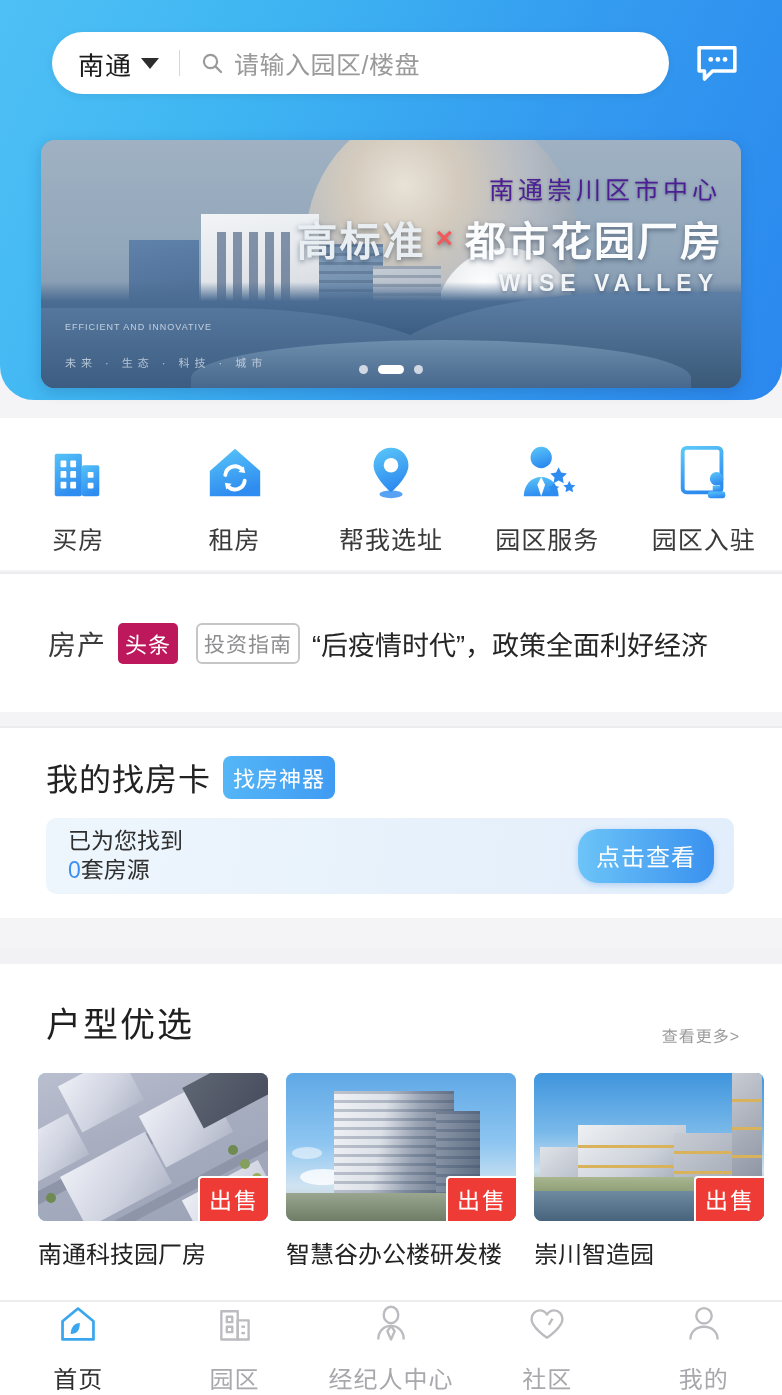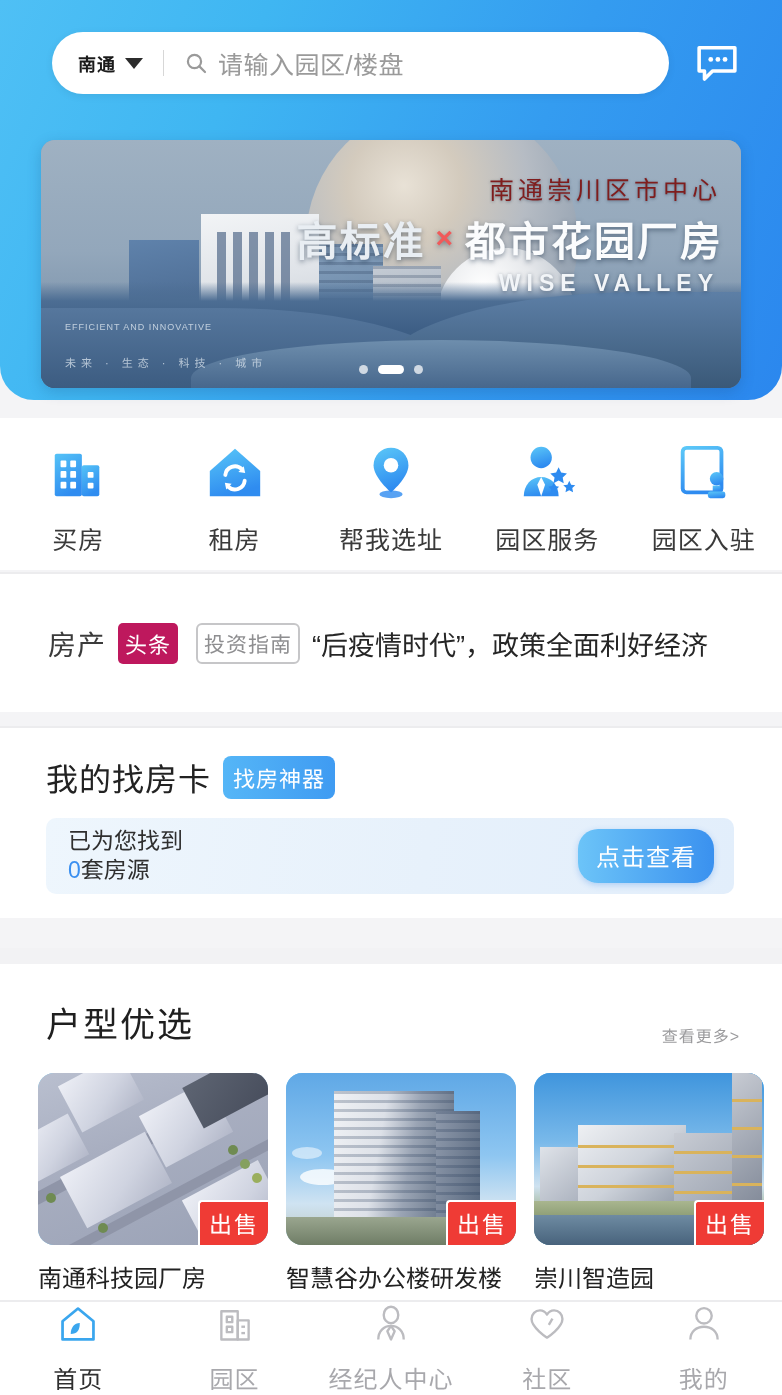--- a/index.html
+++ b/index.html
@@ -36,21 +36,21 @@
     border-radius: 31px;
     display: flex; align-items: center;
     padding: 0 26px;
     box-shadow: 0 2px 8px rgba(0,0,0,.07);
   }
   .city {
     display: flex; align-items: center; gap: 9px;
     flex: 0 0 auto;
   }
   .city-name {
-    font-size: 18px; color: #1b1b1b; font-weight: 700;
+    font-size: 26px; color: #1b1b1b; font-weight: 400;
     letter-spacing: 1px;
   }
   .caret-down {
     width: 0; height: 0;
     border-left: 9px solid transparent;
     border-right: 9px solid transparent;
     border-top: 11px solid #2c2c2c;
   }
   .vdivider {
     width: 1px; height: 26px;
@@ -132,21 +132,21 @@
   }
   .wave-c {
     position: absolute; left: 150px; bottom: 0; width: 500px; height: 48px;
     border-top-left-radius: 300px 46px;
     border-top-right-radius: 300px 46px;
     background: linear-gradient(180deg,#6e8ead 0%, #47678c 100%);
   }
   .banner-txt { position: absolute; right: 18px; text-align: right; }
   .banner-sub {
     top: 30px; right: 20px;
-    font-size: 25px; color: #7f1d1d; letter-spacing: 4px;
+    font-size: 25px; color: #4c1d95; letter-spacing: 4px;
     font-weight: 400;
     text-shadow: 0 1px 3px rgba(30,50,70,.45);
   }
   .banner-main {
     top: 68px; right: 18px;
     font-size: 41px; letter-spacing: 2px; font-weight: 700;
     color: #f4f7fa;
     text-shadow: 0 2px 5px rgba(25,45,70,.5);
     display: flex; align-items: center; gap: 4px;
   }
@@ -276,22 +276,22 @@
   .hx-title { font-size: 35px; color: #1f1f1f; letter-spacing: 2px; }
   .hx-more { font-size: 16px; color: #9b9b9d; letter-spacing: 1px; }
   .hx-cards {
     display: flex; gap: 18px;
     margin-top: 26px;
     padding-left: 4px;
   }
   .pcard { width: 230px; flex: 0 0 auto; }
   .pcard-img {
     position: relative;
-    width: 230px; height: 172px;
-    border-radius: 16px;
+    width: 230px; height: 148px;
+    border-radius: 8px;
     overflow: hidden;
     background: #7dd3fc;
   }
   .sale-badge {
     position: absolute; right: 0; bottom: 0;
     background: #ef3b35;
     color: #ffffff;
     font-size: 23px; letter-spacing: 2px;
     padding: 4px 9px 5px;
     border: 2px solid #ffffff;

